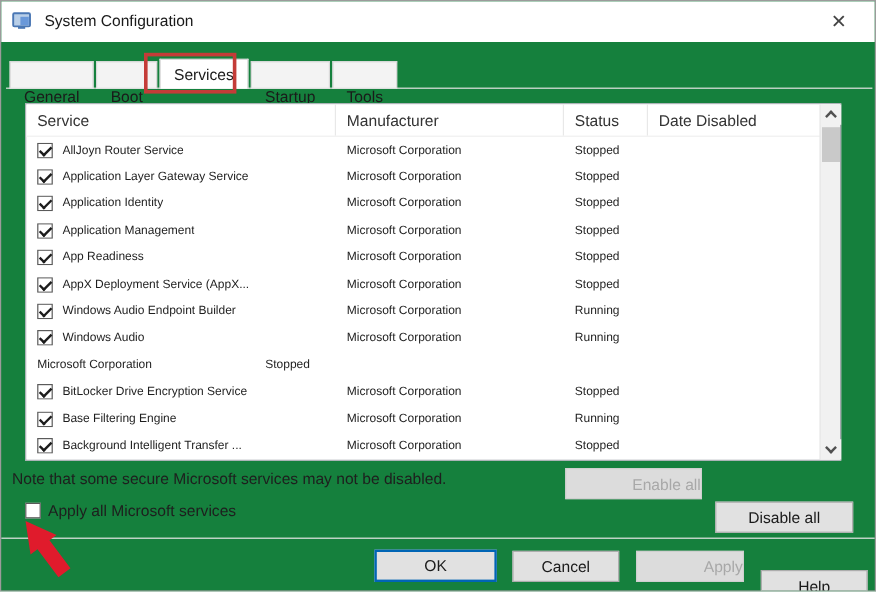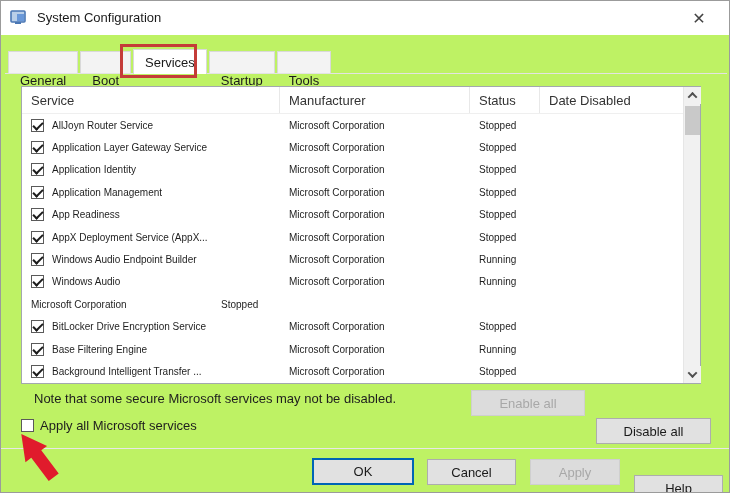--- a/index.html
+++ b/index.html
@@ -1,19 +1,19 @@
 <!DOCTYPE html>
 <html><head>
 <meta charset="utf-8">
 <style>
   * { margin:0; padding:0; box-sizing:border-box; }
   html,body { background:#fff; }
   body { font-family:"Liberation Sans", sans-serif; font-size:13px; color:#1e1e1e; }
 
-  .dialog { position:relative; width:730px; height:493px; background:#bef264;
+  .dialog { position:relative; width:730px; height:493px; background:#15803d;
             border:1px solid #9b9b9b; overflow:hidden;text-decoration:underline; }
 
   
   .titlebar { position:absolute; left:0; top:0; width:100%; height:34px; background:#ffffff; }
   .app-icon { position:absolute; left:9px; top:8px; width:18px; height:18px; }
   .title { position:absolute; left:36px; top:9px; font-size:13px; color:#1a1a1a; }
   .close-btn { position:absolute; right:10px; top:2px; width:40px; height:30px; border:none;
                background:transparent; font-size:16px; color:#444; cursor:pointer;
                font-family:"Liberation Sans", sans-serif; }
 
@@ -53,24 +53,24 @@
   .sb-btn { position:absolute; left:0; width:17px; height:17px; display:flex;
             align-items:center; justify-content:center; background:#f1f1f1; cursor:pointer; }
   .sb-btn.top { top:0; } .sb-btn.bottom { bottom:0; }
   .chev { display:block; width:7px; height:7px; border-right:2px solid #505050;
           border-bottom:2px solid #505050; }
   .chev.up   { transform:rotate(-135deg) translate(-1px,-1px); }
   .chev.down { transform:rotate(45deg) translate(-1px,-1px); }
   .sb-thumb { position:absolute; left:1px; top:19px; width:15px; height:29px; background:#c9c9c9; }
 
   
-  .note { position:absolute; left:33px; top:390px; font-size:13px; color:#1e1e1e; }
+  .note { position:absolute; left:9px; top:390px; font-size:13px; color:#1e1e1e; }
   .btn { position:absolute; height:26px; background:#e1e1e1; border:1px solid #adadad;
          font-size:13px; color:#1a1a1a; cursor:pointer; font-family:"Liberation Sans", sans-serif; }
-  .btn.gray-disabled { background:#dcdcdc; border:1px solid #cfcfcf; color:#a8a8a8; cursor:default; }
+  .btn.gray-disabled { background:#dcdcdc; border:1px solid #cfcfcf; color:#a8a8a8; cursor:default;text-align:right; }
   .btn-enable  { left:470px; top:389px; width:114px; }
   .btn-disable { left:595px; top:389px; width:115px;margin-top:28px; }
 
   
   .hide-row { position:absolute; left:20px; top:417px; display:flex; align-items:center;
               cursor:pointer; }
   .hide-row .cb { margin-right:6px; }
   .hide-label { font-size:13px; color:#1e1e1e; }
 
   

